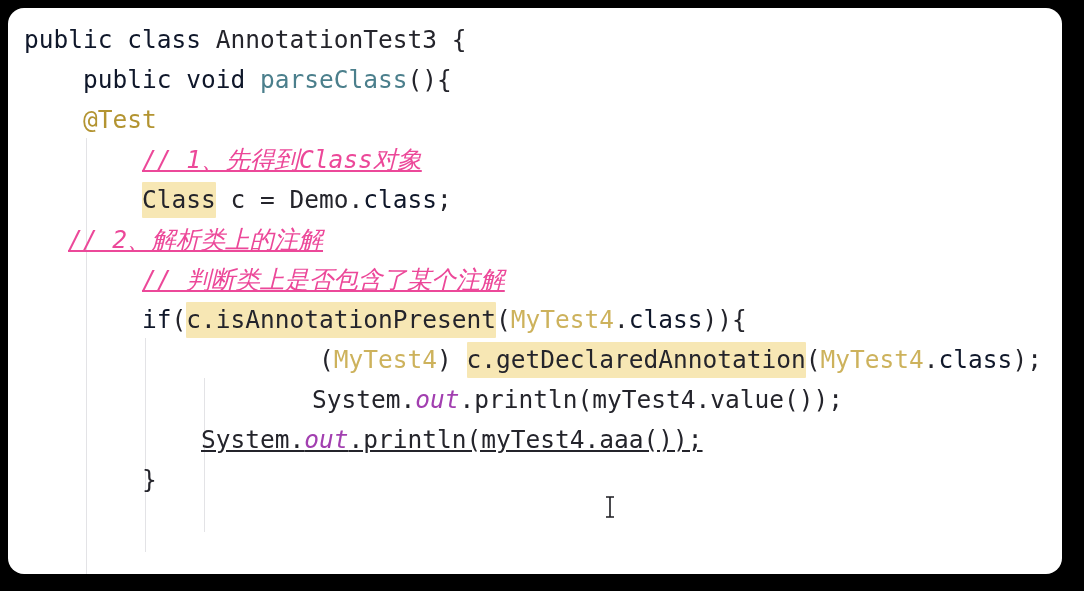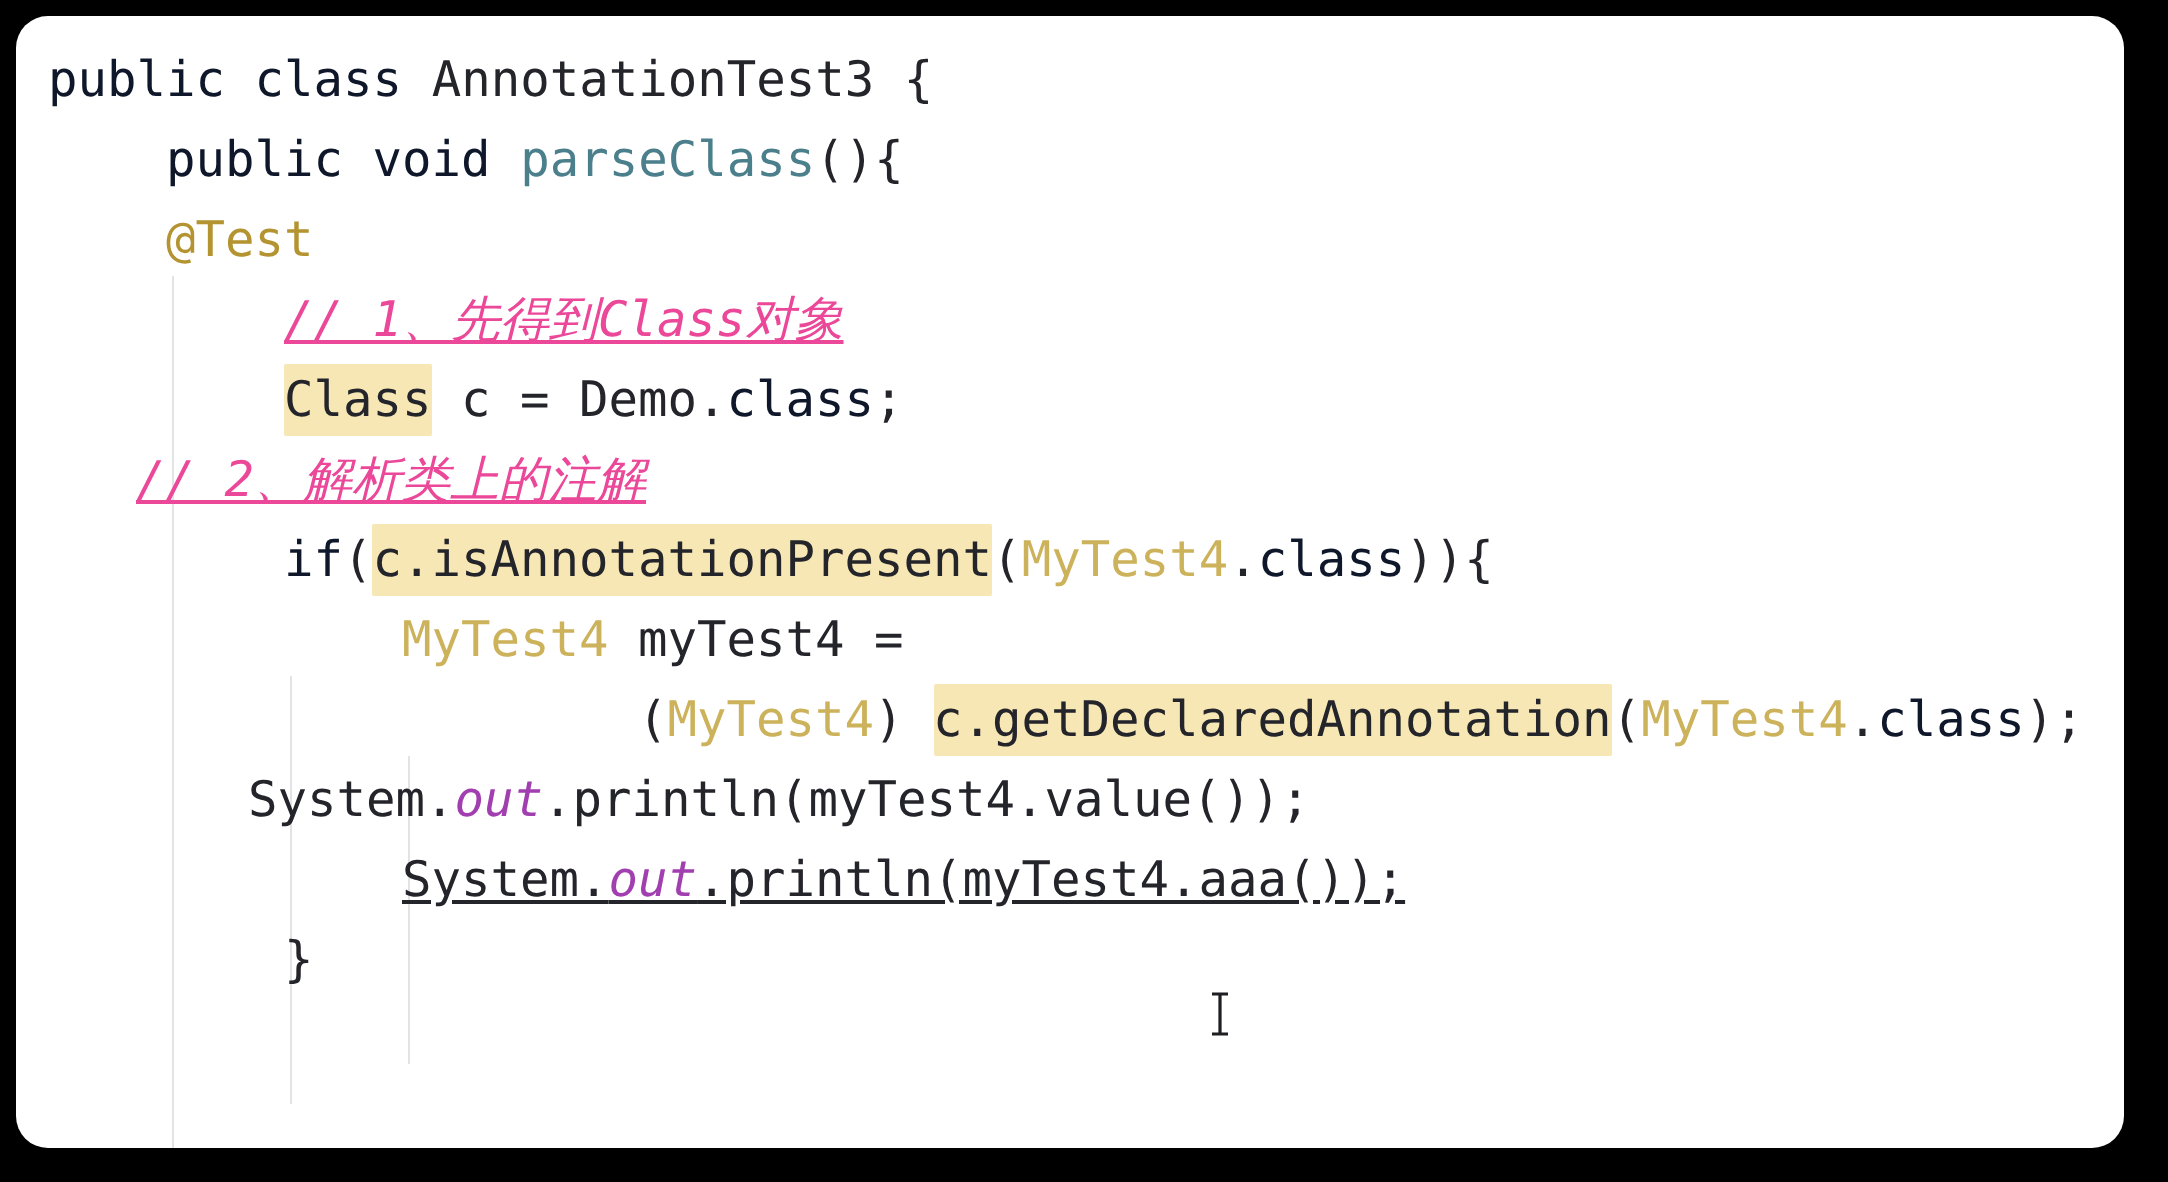--- a/index.html
+++ b/index.html
@@ -115,28 +115,28 @@
       <div class="code-line" style="padding-left:75px;"><span class="t-kw">public</span> <span class="t-kw">void</span> <span class="t-method">parseClass</span><span class="t-punct">(){</span></div>
 
       <div class="code-line" style="padding-left:75px;"><span class="t-anno">@Test</span></div>
 
       <div class="code-line" style="padding-left:134px;"><span class="t-comment">// 1、先得到Class对象</span></div>
 
       <div class="code-line" style="padding-left:134px;"><span class="hl t-plain">Class</span><span class="t-plain"> c = Demo.</span><span class="t-kw">class</span><span class="t-punct">;</span></div>
 
       <div class="code-line" style="padding-left:60px;"><span class="t-comment">// 2、解析类上的注解</span></div>
 
+      <div class="code-line" style="padding-left:134px;"><span class="t-comment">// 判断类上是否包含了某个注解</span></div>
 
       <div class="code-line" style="padding-left:134px;"><span class="t-kw">if</span><span class="t-punct">(</span><span class="hl t-plain">c.isAnnotationPresent</span><span class="t-punct">(</span><span class="t-anno2">MyTest4</span><span class="t-punct">.</span><span class="t-kw">class</span><span class="t-punct">)){</span></div>
 
-      <div class="code-line" style="padding-left:193px;"><span class="t-anno2">MyTest4</span><span class="t-plain"> myTest4 =</span></div>
 
       <div class="code-line" style="padding-left:311px;"><span class="t-punct">(</span><span class="t-anno2">MyTest4</span><span class="t-punct">) </span><span class="hl t-plain">c.getDeclaredAnnotation</span><span class="t-punct">(</span><span class="t-anno2">MyTest4</span><span class="t-punct">.</span><span class="t-kw">class</span><span class="t-punct">);</span></div>
 
-      <div class="code-line" style="padding-left:116px;"><span class="t-plain">System.</span><span class="t-field">out</span><span class="t-plain">.println(myTest4.value());</span></div>
+      <div class="code-line" style="padding-left:85px;text-align:center;"><span class="t-plain">System.</span><span class="t-field">out</span><span class="t-plain">.println(myTest4.value());</span></div>
 
       <div class="code-line" style="padding-left:193px;text-decoration:underline;"><span class="t-plain">System.</span><span class="t-field">out</span><span class="t-plain">.println(myTest4.aaa());</span></div>
 
 
       <div class="code-line" style="padding-left:134px;"><span class="t-punct">}</span></div>
 
     </div>
 
     <div class="mouse-cursor" style="left:596px; top:488px;">
       <svg width="12" height="22" viewBox="0 0 12 22">

